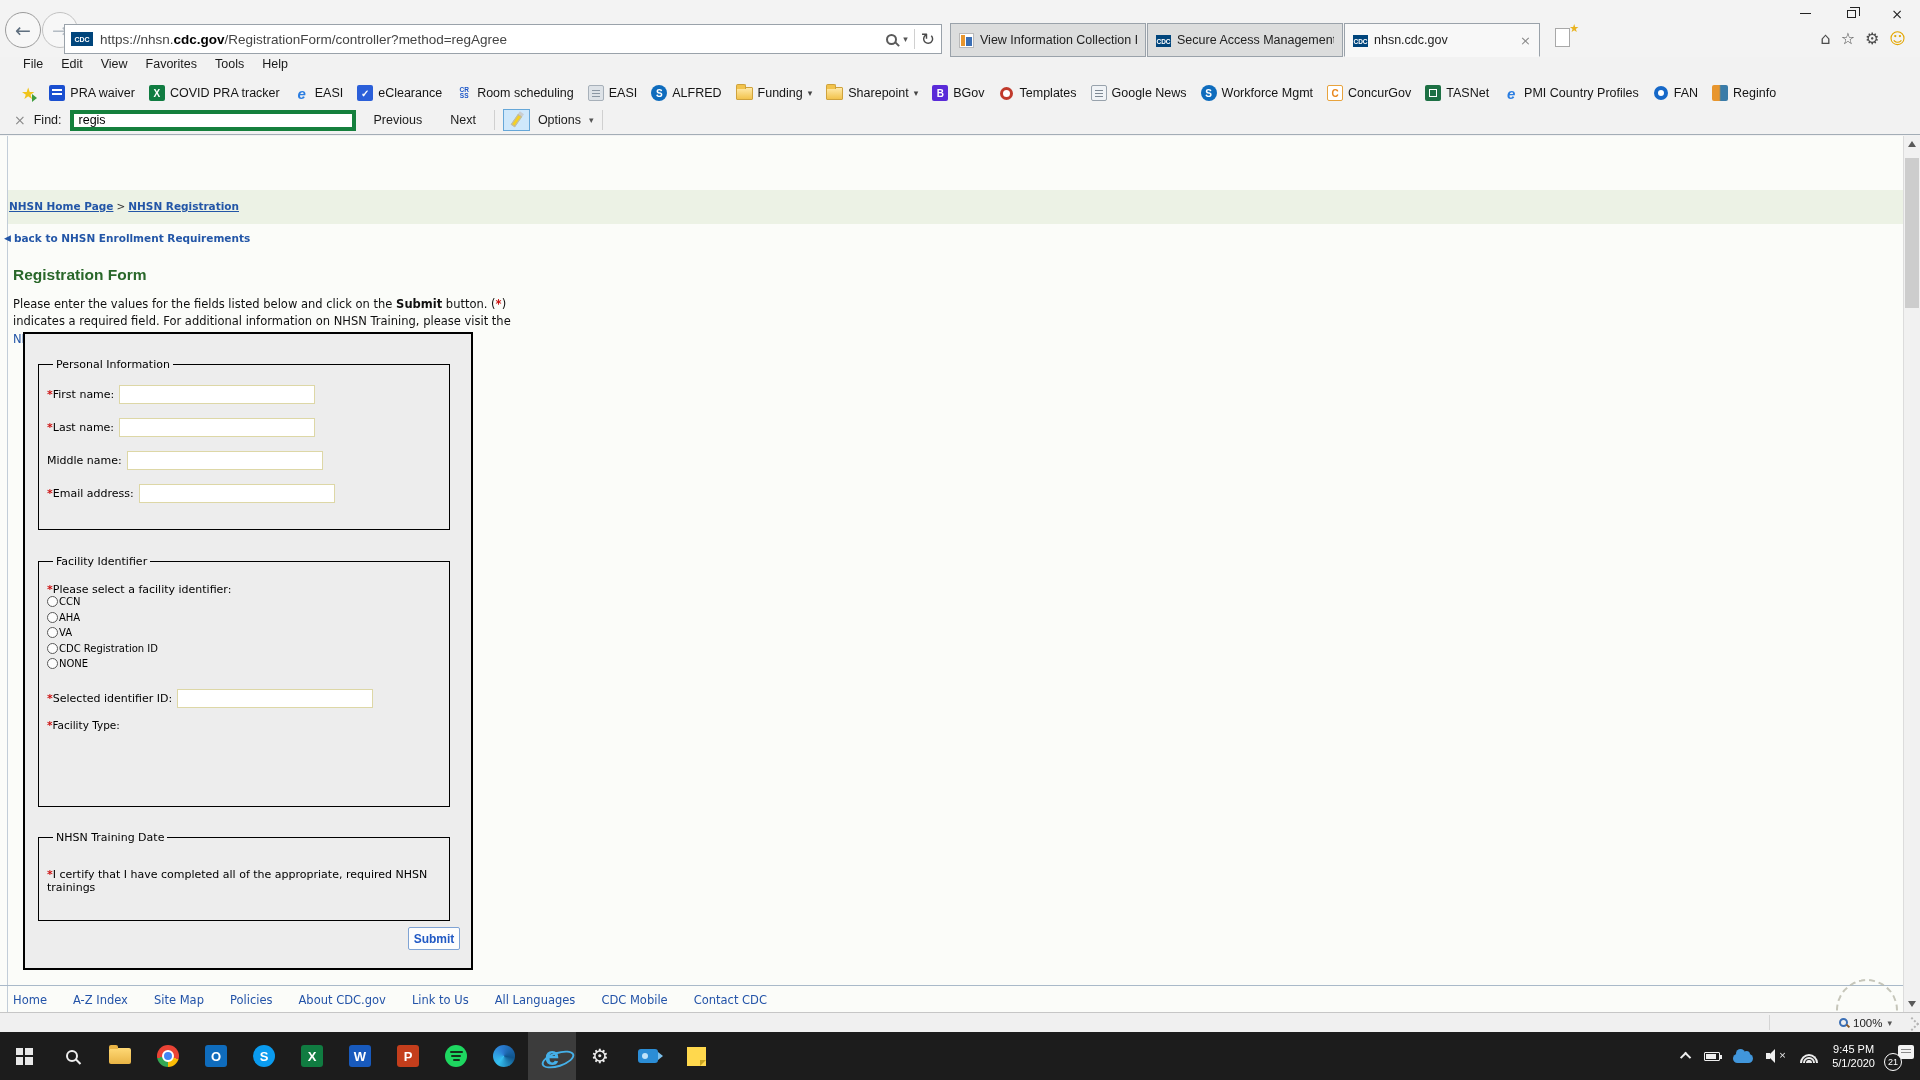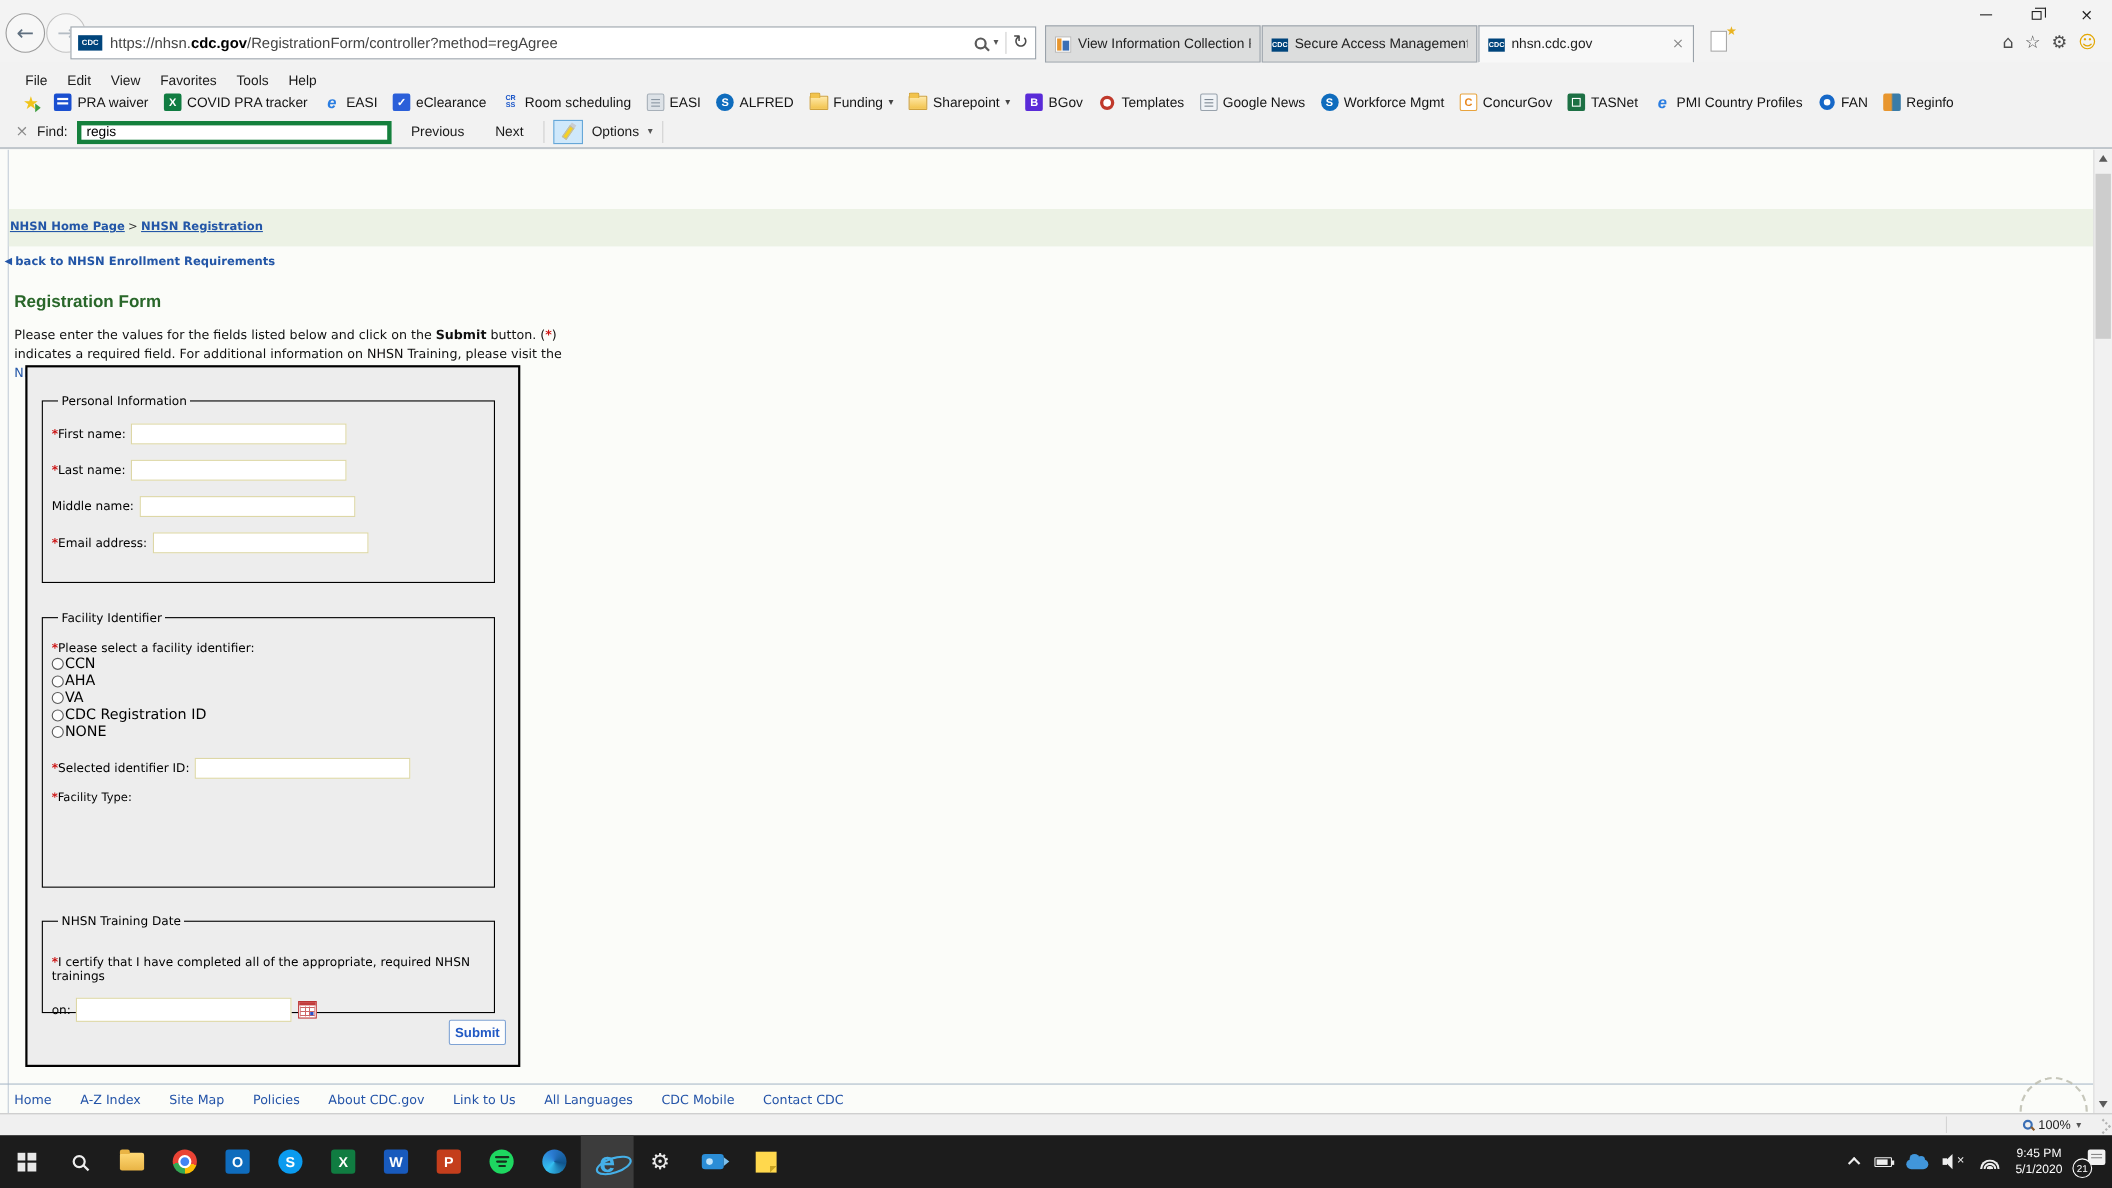--- a/index.html
+++ b/index.html
@@ -34,21 +34,21 @@
   .newtab .pg{position:absolute;left:3px;top:3px;width:15px;height:19px;background:#fff;border:1px solid #a8a8a8}
   .newtab .st{position:absolute;right:-1px;top:-3px;color:#e9b320;font-size:11px;font-family:"DejaVu Sans",sans-serif}
   .winbtns{position:absolute;right:0;top:0;display:flex}
   .winbtn{width:46px;height:27px;display:flex;align-items:center;justify-content:center;color:#222}
   .minbar{width:11px;height:1px;background:#222}
   .restore{position:relative;width:9px;height:8px;border:1px solid #222;background:#f3f3f3}
   .restore::before{content:"";position:absolute;left:2px;top:-4px;width:9px;height:8px;border:1px solid #222;border-bottom:none;border-left:none}
   .xglyph{font-family:"DejaVu Sans",sans-serif;font-size:14px}
   .cornericons{position:absolute;right:14px;top:29px;display:flex;gap:10px;align-items:center;font-family:"DejaVu Sans",sans-serif;color:#4c4c4c;font-size:16px}
   .smile{color:#e3a600}
-  .menurow{position:absolute;left:0;top:57px;width:1652px;height:23px;display:flex;align-items:flex-end;padding-left:14px;background:#f2f2f2;font-size:12.5px;color:#1a1a1a}
+  .menurow{position:absolute;left:0;top:57px;width:1652px;height:23px;display:flex;align-items:flex-start;padding-left:14px;background:#f2f2f2;font-size:12.5px;color:#1a1a1a}
   .menurow .mi{padding:0 9px}
   .grip{position:absolute;left:7px;width:0;border-left:2px dotted #c6c6c6;height:14px}
   .favrow{position:absolute;left:0;top:80px;width:1920px;height:26px;display:flex;align-items:center;padding-left:14px;background:#f2f2f2;font-size:12.5px;color:#151515}
   .fitem{display:flex;align-items:center;gap:5px;padding:0 7px;white-space:nowrap}
   .fx{width:16px;height:16px;flex:none;display:flex;align-items:center;justify-content:center;font-weight:bold;color:#fff;border-radius:2px;font-size:10px;position:relative}
   .ic-star{color:#f0c41c;font-family:"DejaVu Sans",sans-serif;font-size:16px;position:relative}
   .ic-star::after{content:"";position:absolute;right:-2px;bottom:1px;border-left:5px solid #3f9e3f;border-top:4px solid transparent;border-bottom:4px solid transparent}
   .ic-pra{background:#1a4fd0}
   .ic-pra::after{content:"";position:absolute;left:3px;right:3px;top:4px;height:2px;background:#fff;box-shadow:0 4px 0 #fff}
   .ic-excel{background:#107c41;font-size:10px}
@@ -95,21 +95,21 @@
   .req{color:#cc1111;font-weight:bold}
   .formbox{position:absolute;left:23px;top:196px;width:450px;height:638px;border:2px solid #000;background:#ededed}
   fieldset{position:absolute;left:13px;width:412px;border:1px solid #000;padding:0 0 0 8px}
   legend{font-size:11px;padding:0 3px;margin-left:6px;color:#000}
   .fs-pi{top:24px;height:172px}
   .fs-fi{top:221px;height:252px}
   .fs-td{top:497px;height:90px}
   .frow{display:flex;align-items:center;margin-top:14px;font-size:11px;color:#000}
   .tin{width:196px;height:19px;border:1px solid #ddd7a6;background:#fff;font:11px "DejaVu Sans",sans-serif;margin-left:5px;padding:0 3px}
   .prompt{margin-top:15px;font-size:11px}
-  .radiorow{display:flex;align-items:center;height:15.5px;font-size:13px}
+  .radiorow{display:flex;height:15.5px;font-size:10px}
   .radio{width:11px;height:11px;border:1px solid #595959;border-radius:50%;background:#fdfdfd;margin-right:1px;flex:none}
   .idrow{margin-top:15px}
   .ftrow{display:flex;align-items:flex-end;margin-top:11px;font-size:10.5px}
   .ftlabel{margin-bottom:5px}
   .listbox{width:297px;height:66px;margin-left:4px;background:#fff;border:1px solid #7b7b7b;font-family:"Liberation Sans",sans-serif;font-size:13px;position:relative;overflow:hidden}
   .lopt{height:16px;line-height:16px;padding:0 3px;margin-right:16px;white-space:nowrap;overflow:hidden;color:#000}
   .lopt.sel{background:#3096f3;color:#fff}
   .lbscroll{position:absolute;right:0;top:0;bottom:0;width:16px;background:#f2f2f2;border-left:1px solid #d7d7d7;display:flex;flex-direction:column;justify-content:space-between;align-items:center;padding:5px 0}
   .chv{width:7px;height:7px;border-left:2px solid #3f3f3f;border-top:2px solid #3f3f3f}
   .chv.up{transform:rotate(45deg) translateY(2px)}
@@ -436,27 +436,20 @@
         <div class="ftrow">
           <span class="ftlabel"><span class="req">*</span><span>Facility Type:</span></span>
         </div>
       </fieldset>
 
       <fieldset class="fs-td">
         <legend>NHSN Training Date</legend>
         <div class="cert">
           <span class="req">*</span><span>I certify that I have completed all of the appropriate, required NHSN trainings</span>
         </div>
-        <div class="onrow">
-          <span>on:</span>
-          <input class="tin datein" style="">
-          <span class="cal">
-              <span class="dot"></span>
-            </span>
-        </div>
       </fieldset>
 
       <div class="submit">Submit</div>
     </div>
 
     <div class="footer">
       <a href="#">Home</a>
       <a href="#">A-Z Index</a>
       <a href="#">Site Map</a>
       <a href="#">Policies</a>

